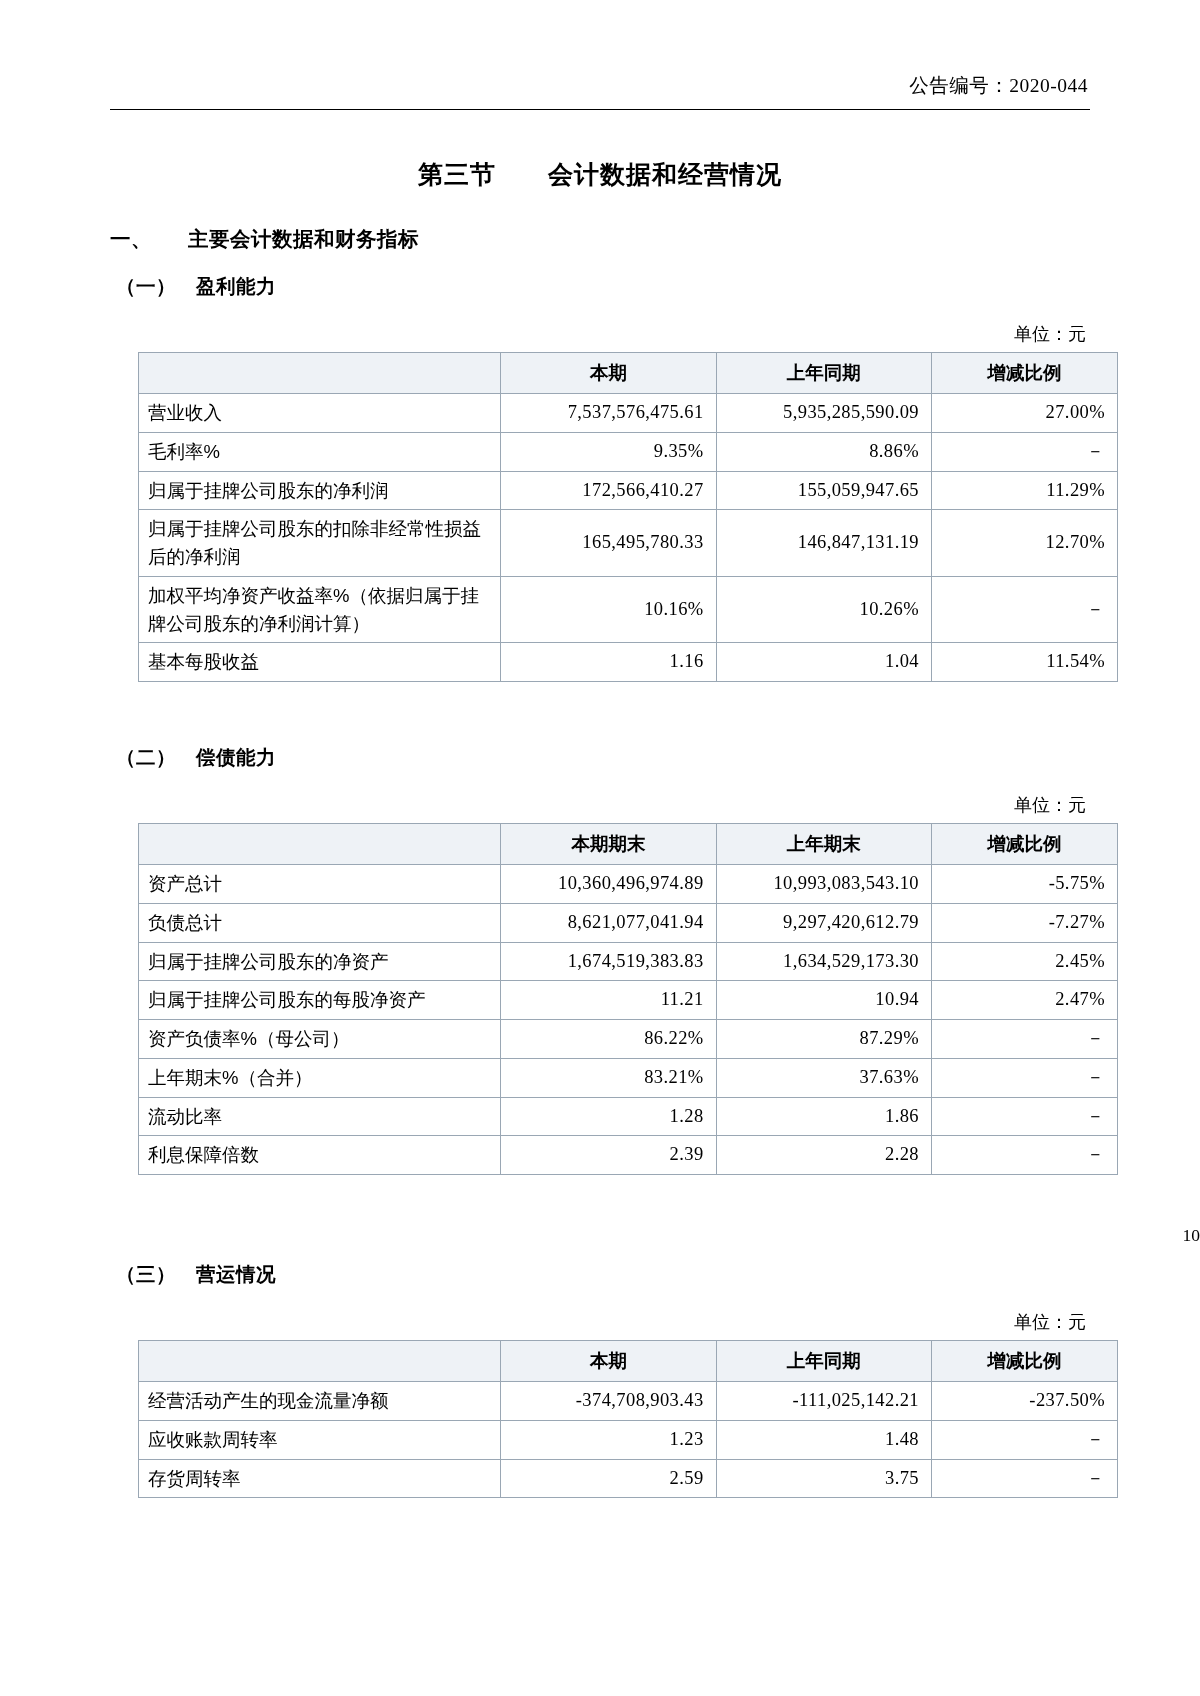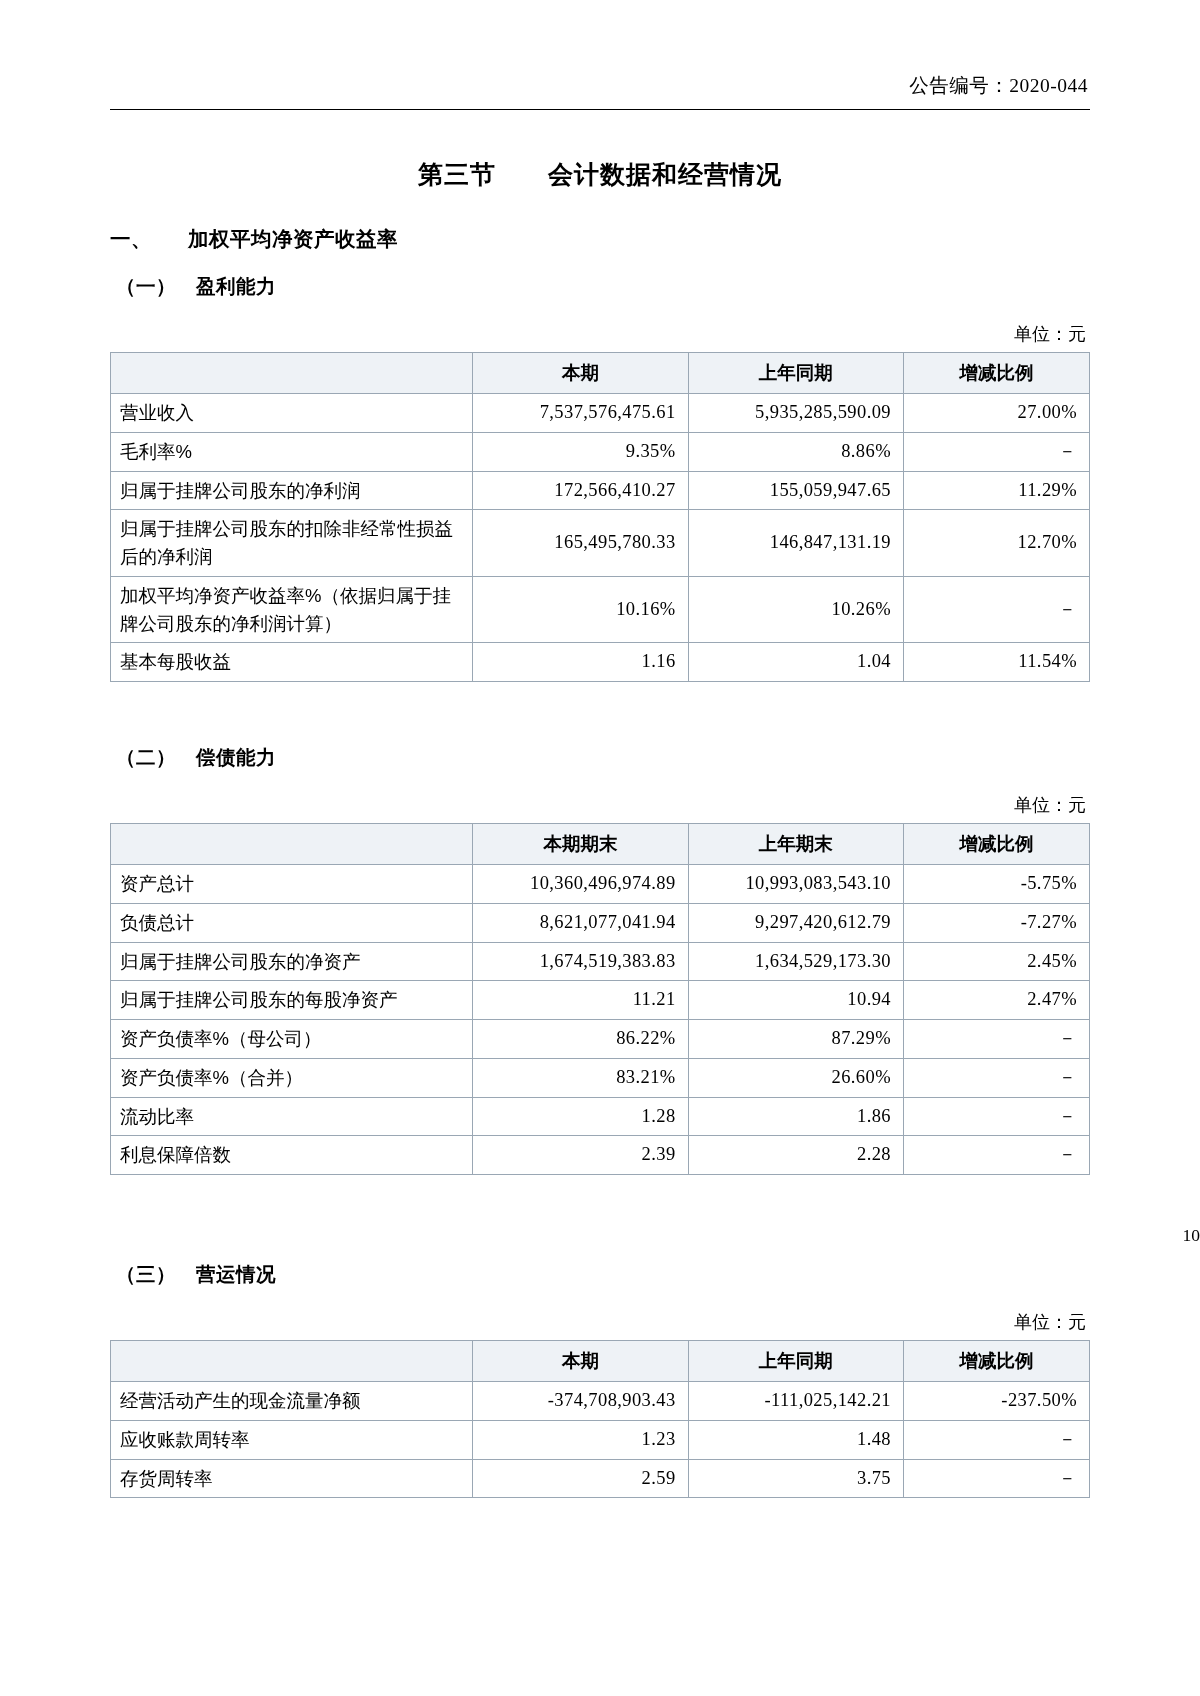--- a/index.html
+++ b/index.html
@@ -77,20 +77,21 @@
     font-size: 18px;
     margin: 22px 0 6px 0;
     font-family: "Liberation Sans", "DejaVu Sans", sans-serif;
     padding-right: 4px;
   }
   table.fin {
     border-collapse: collapse;
     width: 100%;
     table-layout: fixed;
     font-size: 18px;
+    margin-left: 28px;
   }
   table.fin td, table.fin th {
     border: 1px solid #9aa7b4;
     padding: 5px 9px;
     vertical-align: middle;
     line-height: 1.5;
   }
   table.fin thead th {
     background: #eef2f6;
     text-align: center;
@@ -138,21 +139,21 @@
     <div class="header-rule"></div>
   </div>
 
   <h1 class="section-title">
     <span>第三节</span>
     <span class="title-gap"></span>
     <span>会计数据和经营情况</span>
   </h1>
 
   <h2 class="level1">
-    <span class="num">一、</span><span>加权平均净资产收益率</span>
+    <span class="num">一、</span><span>主要会计数据和财务指标</span>
   </h2>
 
   <h3 class="level2">
     <span class="num">（一）</span><span>盈利能力</span>
   </h3>
 
   <div class="unit-line">单位：元</div>
 
   <table class="fin">
     <colgroup>
@@ -257,23 +258,23 @@
         <td class="num">10.94</td>
         <td class="num">2.47%</td>
       </tr>
       <tr>
         <td class="label">资产负债率%（母公司）</td>
         <td class="num">86.22%</td>
         <td class="num">87.29%</td>
         <td class="num">－</td>
       </tr>
       <tr>
-        <td class="label">资产负债率%（合并）</td>
+        <td class="label">上年期末%（合并）</td>
         <td class="num">83.21%</td>
-        <td class="num">26.60%</td>
+        <td class="num">37.63%</td>
         <td class="num">－</td>
       </tr>
       <tr>
         <td class="label">流动比率</td>
         <td class="num">1.28</td>
         <td class="num">1.86</td>
         <td class="num">－</td>
       </tr>
       <tr>
         <td class="label">利息保障倍数</td>

